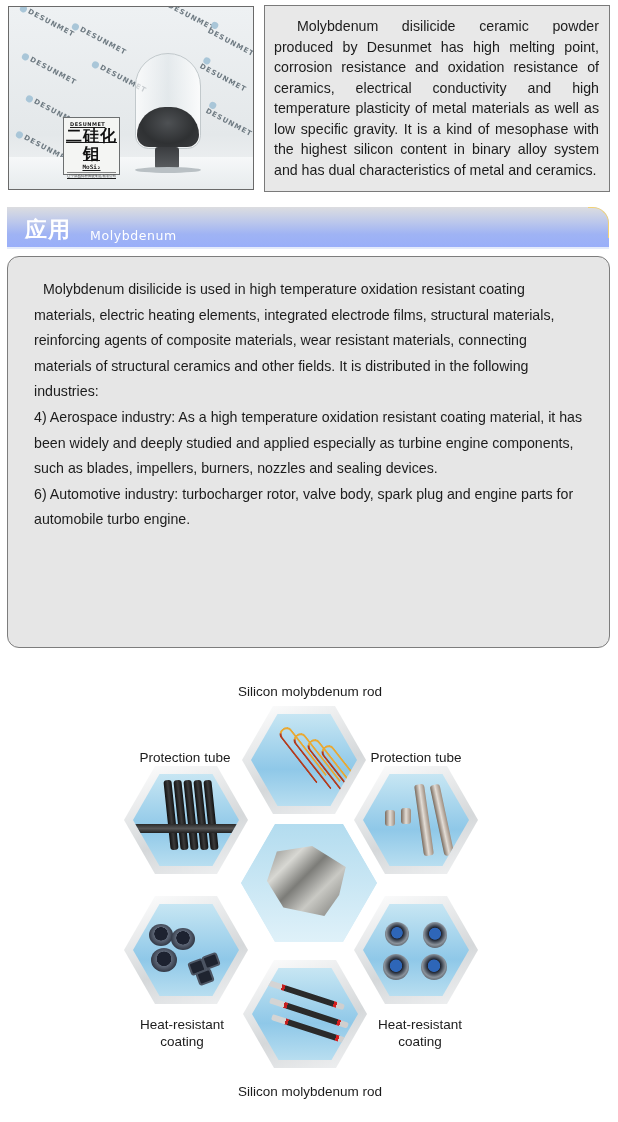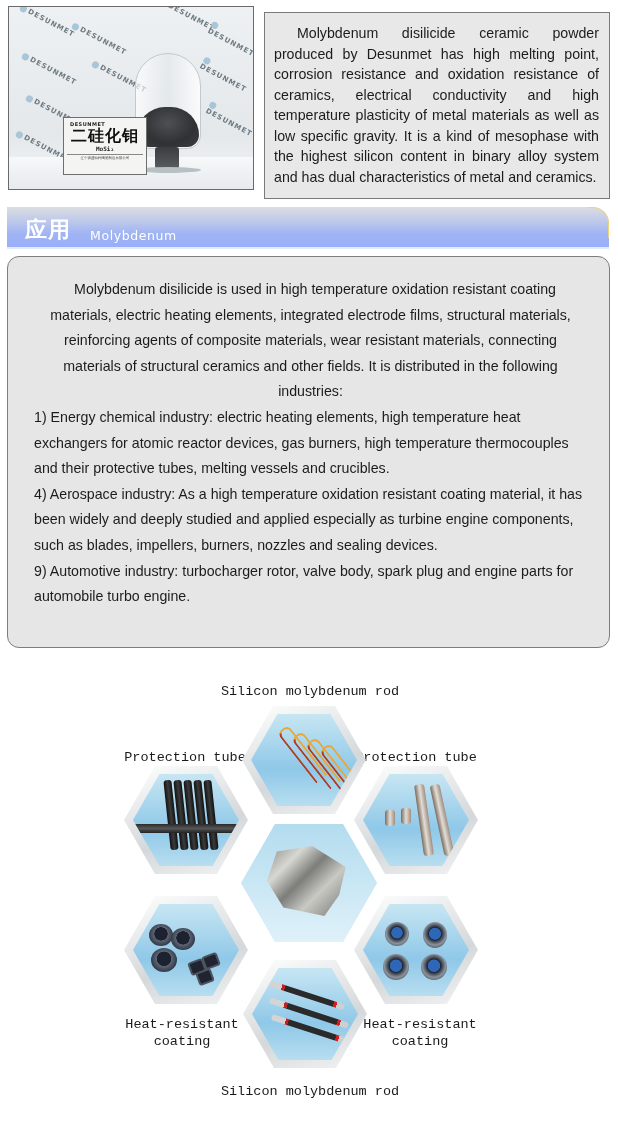--- a/index.html
+++ b/index.html
@@ -37,36 +37,35 @@
   }
   .photo .foot {
     position: absolute; left: 126px; top: 160px; width: 66px; height: 6px;
     border-radius: 50%; background: #b9c0c4;
   }
   .photo .floor {
     position: absolute; left: 0; top: 150px; width: 100%; height: 34px;
     background: linear-gradient(180deg, #f6f8f9, #e6eaec);
   }
   .photo .label-card {
-    position: absolute; left: 54px; top: 110px; width: 84px; height: 58px;
-    background: #f4f5f3; border: 1px solid #6c6f70; text-align: center;
+    position: absolute; left: 54px; top: 110px; width: 57px; height: 58px;
+    background: #f4f5f3; border: 1px solid #6c6f70; text-align: center; text-decoration: underline;
   }
   .label-card .brand { font-size: 5px; font-weight: bold; color: #222; text-align: left; padding: 3px 0 0 6px; letter-spacing: 0.5px; font-family: "DejaVu Sans", sans-serif; }
   .label-card .cn { font-size: 16px; font-weight: bold; color: #111; line-height: 18px; font-family: "DejaVu Sans", sans-serif; letter-spacing: 1px; }
   .label-card .formula { font-size: 6px; font-family: "DejaVu Sans Mono", monospace; font-weight: bold; color: #222; line-height: 8px; }
   .label-card .co { font-size: 3.5px; color: #444; line-height: 4px; border-top: 1px solid #888; margin: 1px 3px 0; padding-top: 1px; }
 
   
   .intro {
     position: absolute; left: 264px; top: 5px; width: 346px; height: 187px;
     background: #e8e8e8; border: 1px solid #7a7a7a;
     padding: 10px 10px 0 9px;
     font-size: 14.2px; line-height: 20.5px; color: #1c1c1c;
     text-align: justify;
-    margin-top: 7px;
   }
   .intro p { text-indent: 23px; }
 
   
   .section-bar {
     position: absolute; left: 7px; top: 207px; width: 602px; height: 42px;
     background: linear-gradient(180deg, #dcdde0 0%, #c1cbea 30%, #9fb3f4 65%, #98aefa 100%);
     border-top-right-radius: 16px;
     overflow: hidden;
   }
@@ -87,27 +86,27 @@
     font-family: "DejaVu Sans", sans-serif;
   }
 
   
   .app-box {
     position: absolute; left: 7px; top: 256px; width: 603px; height: 392px;
     background: #e6e6e6; border: 1px solid #7d7d7d; border-radius: 12px;
     padding: 20px 22px 0 26px;
     font-size: 14.2px; line-height: 25.6px; color: #1c1c1c;
   }
-  .app-box p.lead { text-indent: 9px; text-align: center; }
+  .app-box p.lead { text-indent: 9px; }
   .app-box p { margin: 0; }
 
   
   .diagram { position: absolute; left: 0; top: 660px; width: 618px; height: 462px; }
   .hex-label {
-    position: absolute; font-size: 13.5px; color: #1b1b1b; text-align: center; line-height: 17px; font-family: Liberation Mono, monospace;
+    position: absolute; font-size: 13.5px; color: #1b1b1b; text-align: center; line-height: 17px;
   }
   .hex {
     position: absolute; width: 124px; height: 108px;
     clip-path: polygon(25% 0, 75% 0, 100% 50%, 75% 100%, 25% 100%, 0 50%);
     background: linear-gradient(160deg, #ffffff, #d5d8da 60%, #f2f3f4);
   }
   .hex .inner {
     position: absolute; left: 9px; top: 8px; right: 9px; bottom: 8px;
     clip-path: polygon(25% 0, 75% 0, 100% 50%, 75% 100%, 25% 100%, 0 50%);
     background: linear-gradient(180deg, #c7e6f3 0%, #8fc8e8 60%, #b8def0 100%);
@@ -172,23 +171,22 @@
 </div>
 
 <div class="section-bar">
   <span class="section-title-cn">应用</span>
   <span class="section-title-en">Molybdenum</span>
   <div class="bottom-line"></div>
 </div>
 
 <div class="app-box">
   <p class="lead">Molybdenum disilicide is used in high temperature oxidation resistant coating materials, electric heating elements, integrated electrode films, structural materials, reinforcing agents of composite materials, wear resistant materials, connecting materials of structural ceramics and other fields. It is distributed in the following industries:</p>
-  <p>1) Energy chemical industry: electric heating elements, high temperature heat exchangers for atomic reactor devices, gas burners, high temperature thermocouples and their protective tubes, melting vessels and crucibles.</p>
   <p>4) Aerospace industry: As a high temperature oxidation resistant coating material, it has been widely and deeply studied and applied especially as turbine engine components, such as blades, impellers, burners, nozzles and sealing devices.</p>
-  <p>9) Automotive industry: turbocharger rotor, valve body, spark plug and engine parts for automobile turbo engine.</p>
+  <p>6) Automotive industry: turbocharger rotor, valve body, spark plug and engine parts for automobile turbo engine.</p>
 </div>
 
 <div class="diagram">
 
   <div class="hex-label" style="left:210px;top:23px;width:200px;">Silicon molybdenum rod</div>
   <div class="hex-label" style="left:120px;top:89px;width:130px;">Protection tube</div>
   <div class="hex-label" style="left:352px;top:89px;width:128px;">Protection tube</div>
   <div class="hex-label" style="left:122px;top:356px;width:120px;">Heat-resistant coating</div>
   <div class="hex-label" style="left:362px;top:356px;width:116px;">Heat-resistant coating</div>
   <div class="hex-label" style="left:200px;top:423px;width:220px;">Silicon molybdenum rod</div>

